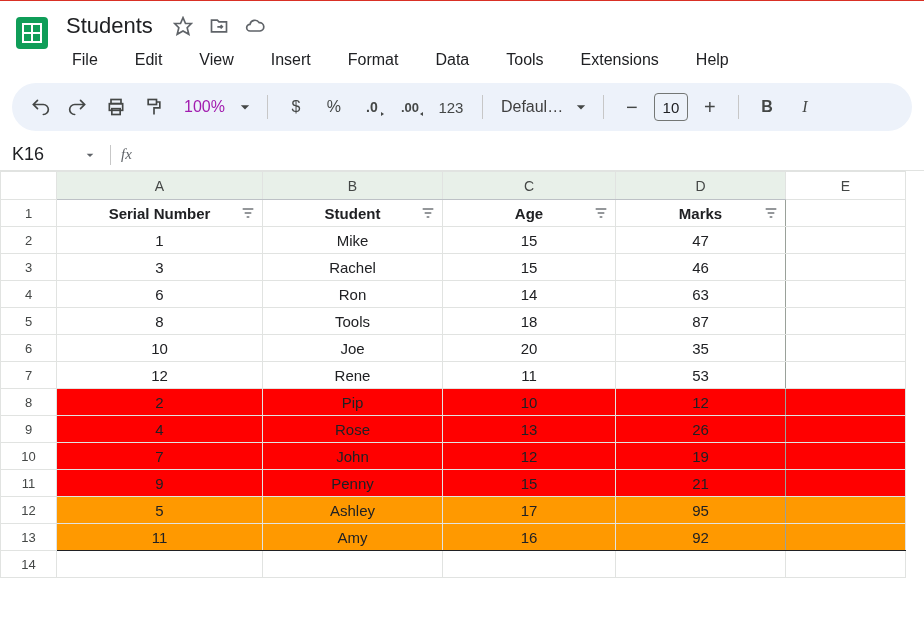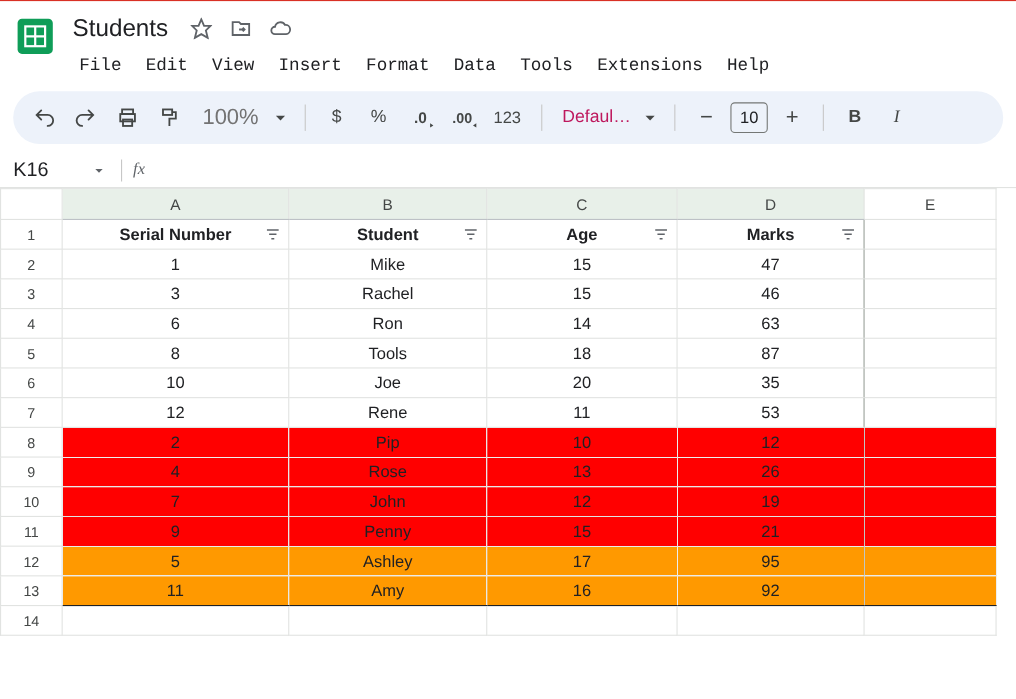--- a/index.html
+++ b/index.html
@@ -41,23 +41,22 @@
       width: 20px;
       height: 20px;
       color: #5f6368;
       display: flex;
       align-items: center;
       justify-content: center;
     }
     .title-icon svg { width: 20px; height: 20px; }
     .menubar {
       display: flex;
-      gap: 2px;
+      gap: 17px;
       padding: 2px 0;
-      font-family: Liberation Mono, monospace;
     }
     .menu-item {
       font-size: 16px;
       color: #202124;
       padding: 4px 10px;
       border-radius: 4px;
       cursor: pointer;
     }
     .toolbar-wrap {
       padding: 8px 12px 8px 12px;
@@ -82,32 +81,32 @@
       cursor: pointer;
     }
     .tool-btn svg { width: 20px; height: 20px; }
     .sep {
       width: 1px;
       height: 24px;
       background: #c7c7c7;
       margin: 0 6px;
     }
     .zoom-label {
-      font-size: 20px;
-      color: #737373;
+      font-size: 16px;
+      color: #a21caf;
       padding: 0 4px 0 8px;
     }
     .caret {
       width: 20px; height: 20px;
       color: #444746;
       display: flex; align-items: center; justify-content:center;
     }
     .font-label {
       font-size: 16px;
-      color: #be185d;
+      color: #404040;
       width: 70px;
       overflow: hidden;
       text-overflow: ellipsis;
       white-space: nowrap;
       padding-left: 6px;
     }
     .font-size-input {
       width: 34px;
       height: 28px;
       border: 1px solid #747775;

